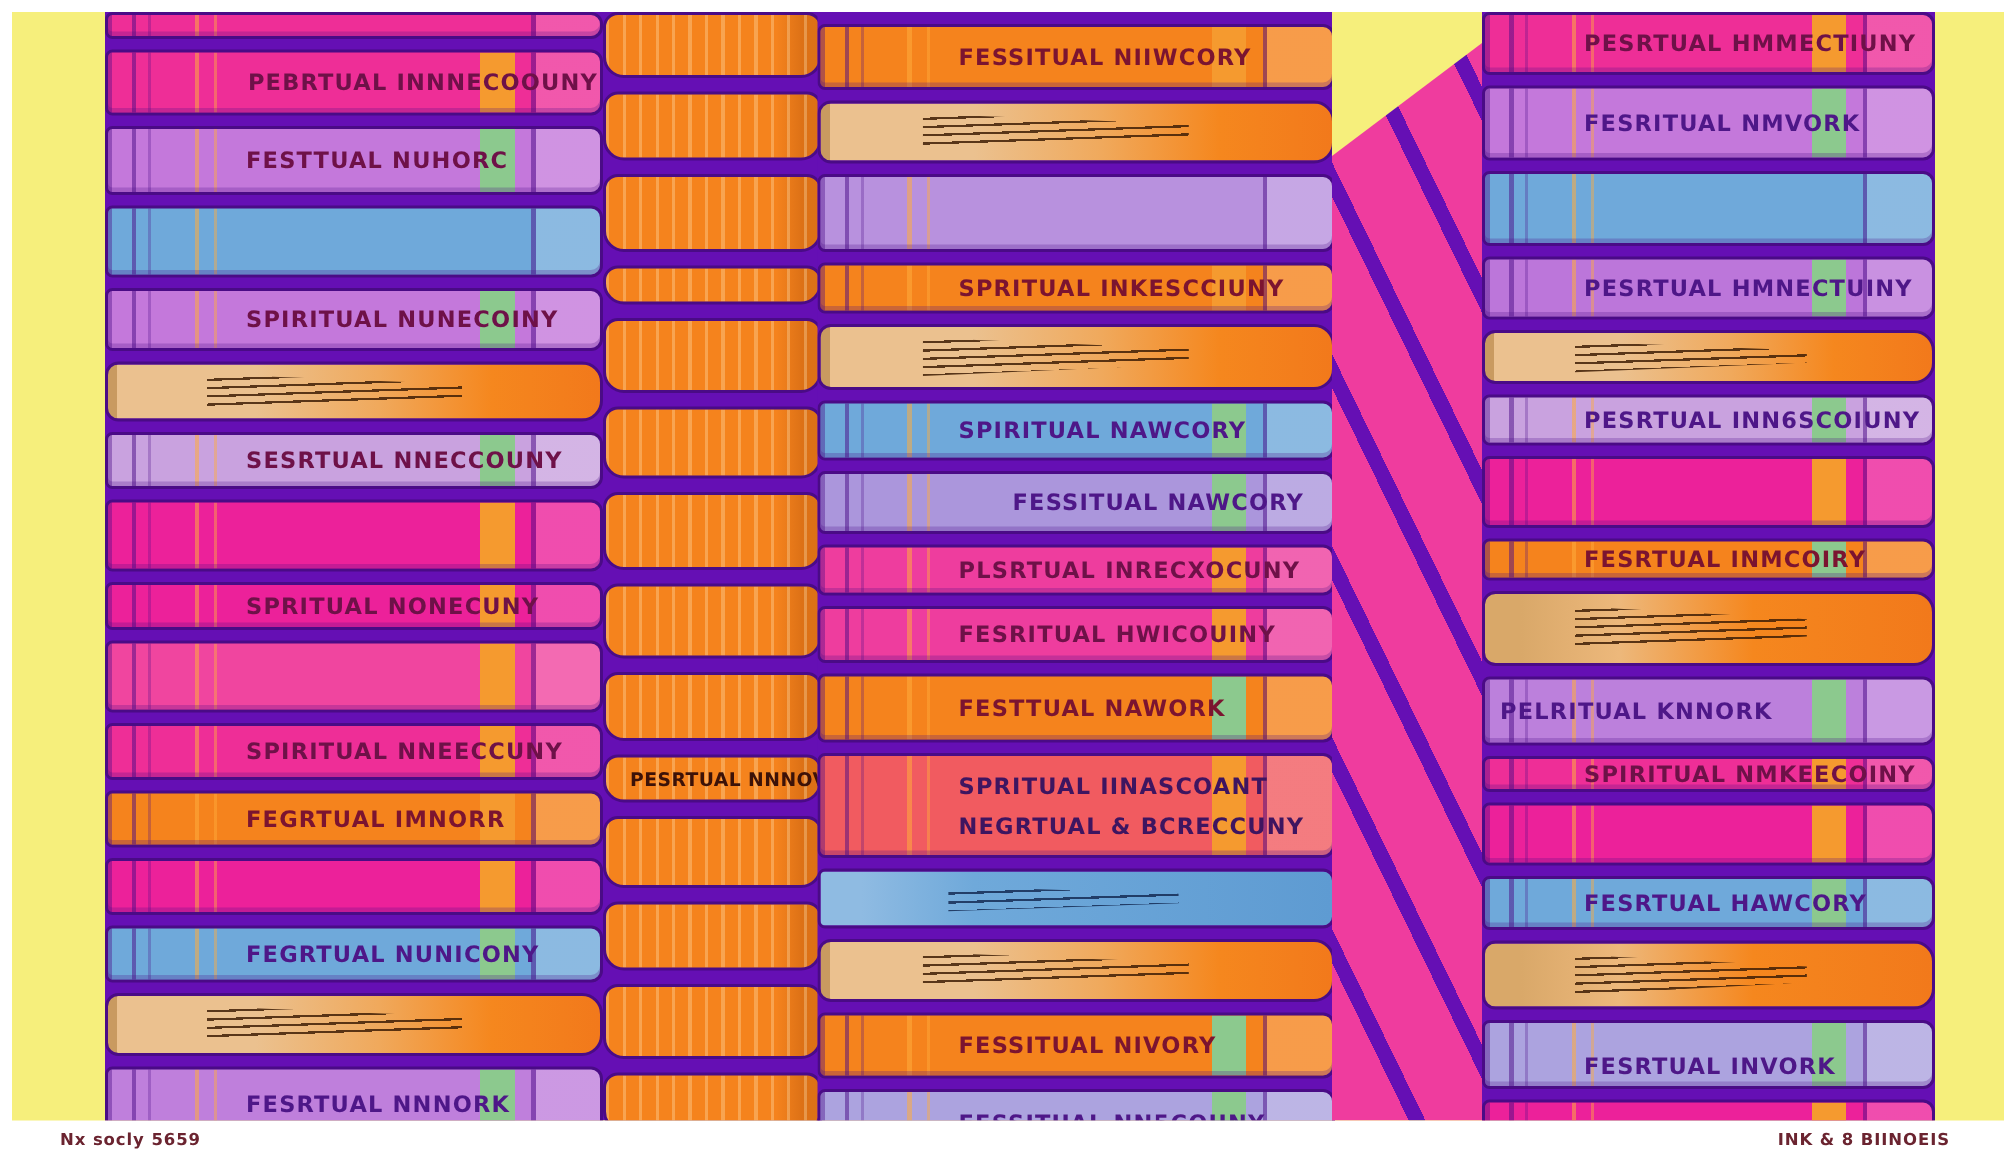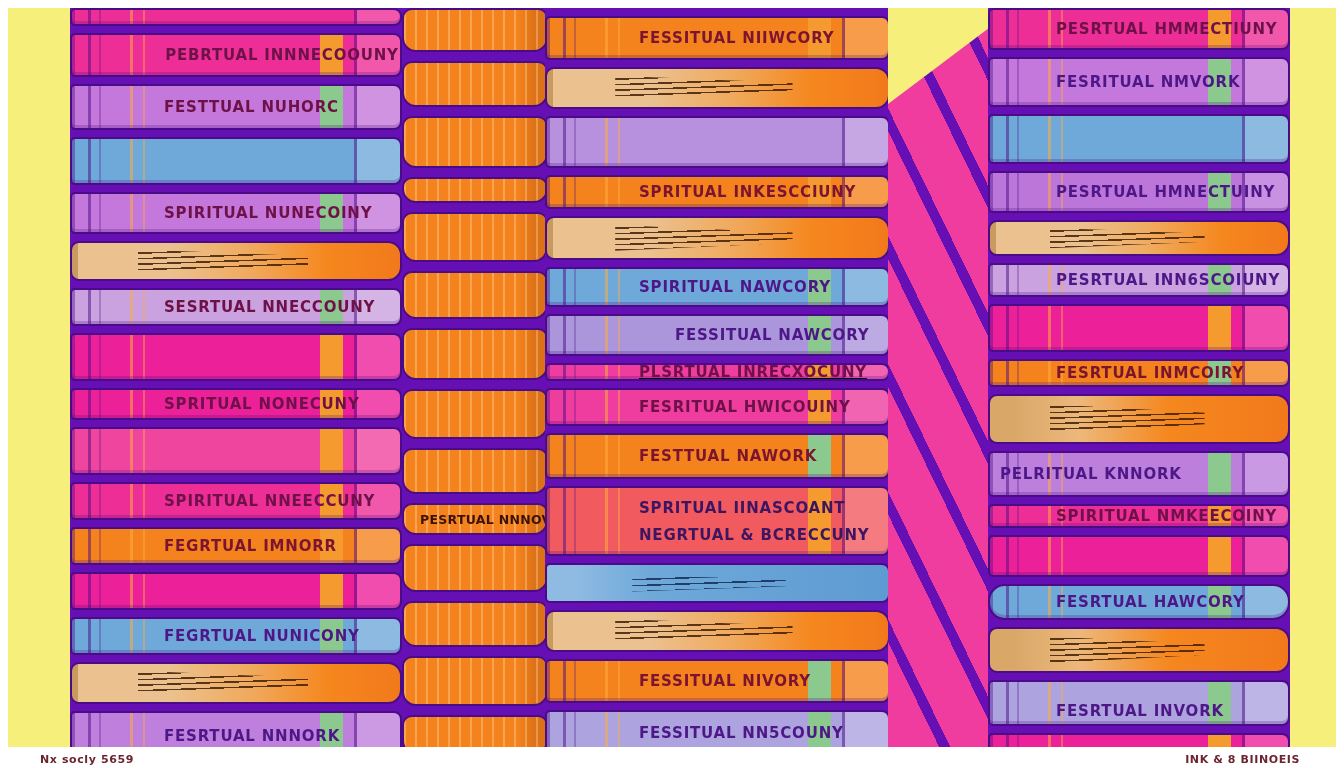--- a/index.html
+++ b/index.html
@@ -140,21 +140,21 @@
         </div>
         <div class="book pages" style="height: 44px; --stripe: rgba(0,0,0,0);">
           <div class="plines"></div>
         </div>
         <div class="book spine" style="height: 40px; --c: #6FA9DA; --stripe: #8CC98E;">
           <span class="lbl" style="color: rgb(78, 23, 136);">SPIRITUAL NAWCORY</span>
         </div>
         <div class="book spine" style="height: 42px; padding-left: 36px; --c: #AB96DC; --stripe: #8CC98E;">
           <span class="lbl" style="color: rgb(78, 23, 136);">FESSITUAL NAWCORY</span>
         </div>
-        <div class="book spine" style="height: 18px; text-decoration: underline; --c: #EE3D9E; --stripe: #F59A2F;">
+        <div class="book spine" style="height: 34px; --c: #EE3D9E; --stripe: #F59A2F;">
           <span class="lbl">PLSRTUAL INRECXOCUNY</span>
         </div>
         <div class="book spine" style="height: 38px; --c: #EE3D9E; --stripe: #F59A2F;">
           <span class="lbl">FESRITUAL HWICOUINY</span>
         </div>
         <div class="book spine" style="height: 46px; --c: #F5831D; --stripe: #8CC98E;">
           <span class="lbl" style="color: rgb(123, 20, 48);">FESTTUAL NAWORK</span>
         </div>
         <div class="book spine" style="height: 70px; --c: #F15B60; --stripe: #F59A2F;">
           <span class="lbl" style="color: rgb(62, 21, 96);">SPRITUAL IINASCOANT<span class="l2">NEGRTUAL &amp; BCRECCUNY</span></span>
@@ -201,21 +201,21 @@
         <div class="book pagesO" style="height: 50px; --stripe: rgba(0,0,0,0);">
           <div class="plines"></div>
         </div>
         <div class="book spine" style="height: 46px; --c: #BC80DC; --stripe: #8CC98E;">
           <span class="lbl" style="color: rgb(78, 23, 136); padding-left: 10px;">PELRITUAL KNNORK</span>
         </div>
         <div class="book spine" style="height: 24px; --c: #EE2E97; --stripe: #F59A2F;">
           <span class="lbl">SPIRITUAL NMKEECOINY</span>
         </div>
         <div class="book spine" style="height: 42px; --c: #EC219A; --stripe: #F59A2F;"></div>
-        <div class="book spine" style="height: 36px; border-radius: 17px; --c: #6FA9DA; --stripe: #8CC98E;">
+        <div class="book spine" style="height: 36px; --c: #6FA9DA; --stripe: #8CC98E;">
           <span class="lbl" style="color: rgb(78, 23, 136);">FESRTUAL HAWCORY</span>
         </div>
         <div class="book pagesO" style="height: 46px; --stripe: rgba(0,0,0,0);">
           <div class="plines"></div>
         </div>
         <div class="book spine" style="height: 46px; --c: #ACA3DF; --stripe: #8CC98E;">
           <span class="lbl" style="color: rgb(78, 23, 136); margin-top: 16px;">FESRTUAL INVORK</span>
         </div>
         <div class="book spine" style="height: 50px; --c: #EC219A; --stripe: #F59A2F;"></div>
       </div>

